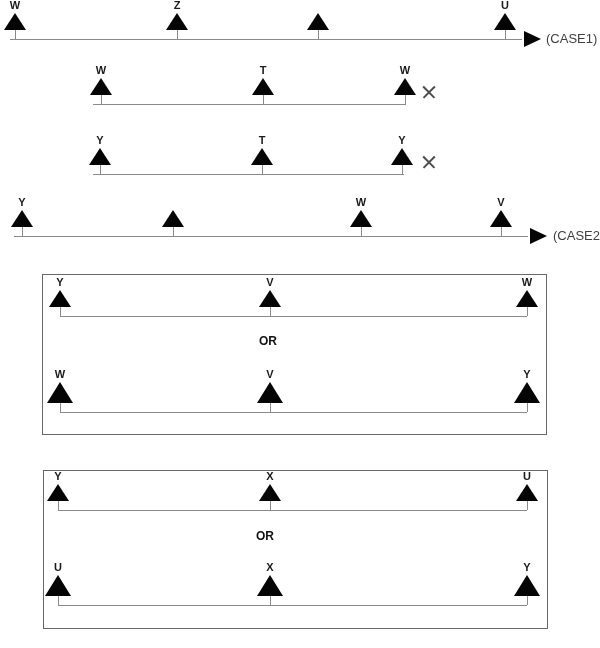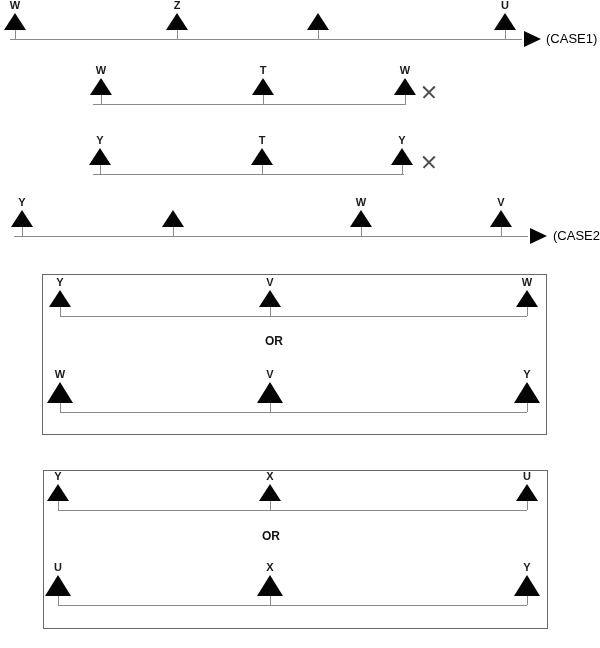--- a/index.html
+++ b/index.html
@@ -5,22 +5,22 @@
   html,body{margin:0;padding:0;background:#ffffff;}
   #stage{
     position:relative;width:600px;height:648px;background:#ffffff;overflow:hidden;
     font-family:"Liberation Sans", sans-serif;
   }
   .abs{position:absolute;}
   .hline{height:1px;}
   .stem{width:1px;}
   .tri{width:0;height:0;border-style:solid;border-color:transparent;border-top-width:0;}
   .mlabel{font-size:11px;font-weight:bold;color:#1a1a1a;text-align:center;line-height:13px;}
-  .case-label{font-size:13px;color:#000000;line-height:16px;white-space:nowrap;}
-  .or-label{font-size:12px;font-weight:600;color:#111111;text-align:center;line-height:13px;}
+  .case-label{font-size:13px;color:#404040;line-height:16px;white-space:nowrap;}
+  .or-label{font-size:12px;font-weight:600;color:#111111;text-align:left;line-height:13px;}
   .arrowhead{width:0;height:0;border-top:8px solid transparent;border-bottom:8px solid transparent;border-left:17px solid #050505;}
   .cross{width:16px;height:16px;}
   .cross-line{position:absolute;left:0;top:50%;width:100%;height:1.5px;transform:translateY(-50%) rotate(45deg);}
   .obox{border:1px solid #686868;background:transparent;}
 </style>
 </head>
 <body>
 
 <div id="stage">
     <div class="abs obox" style="left: 42px; top: 274px; width: 503px; height: 159px; border-color: rgb(104, 104, 104);"></div>

